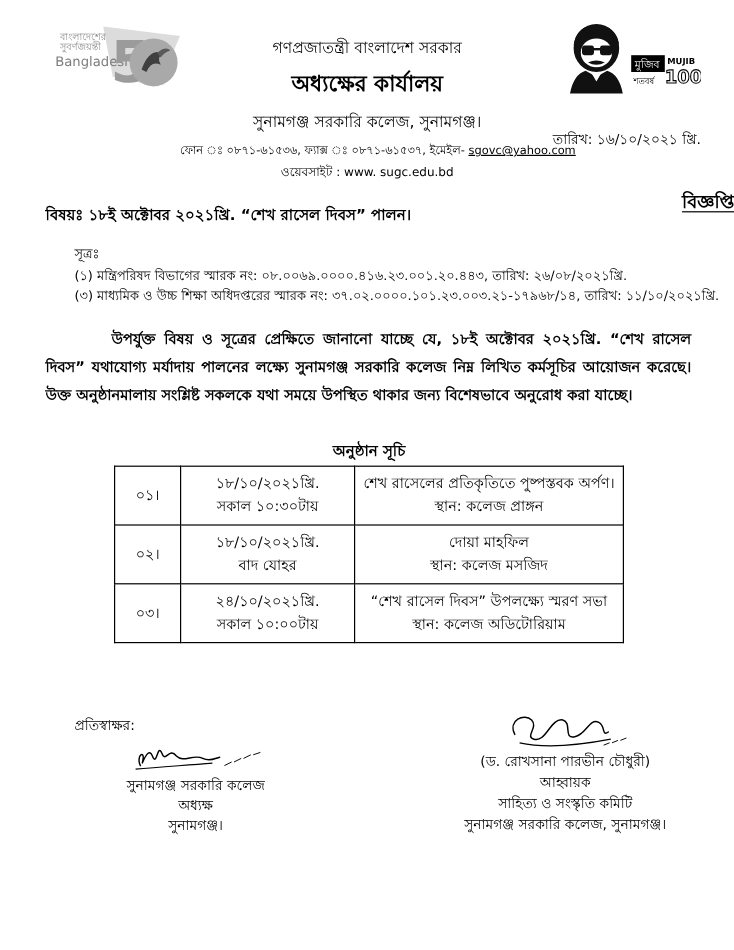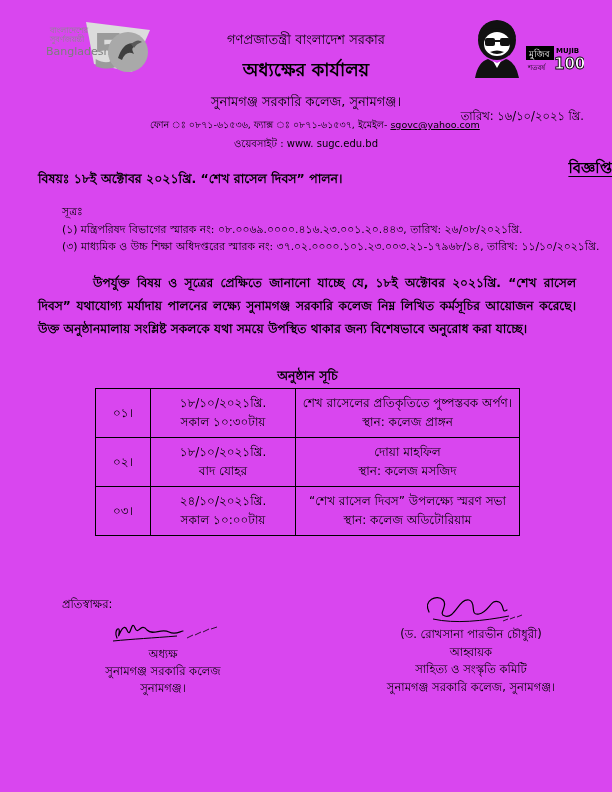--- a/index.html
+++ b/index.html
@@ -1,18 +1,18 @@
 <!DOCTYPE html>
 <html lang="bn"><head>
 <meta charset="utf-8">
 <style>
   html,body { margin:0; padding:0; background:#e8e8e8; }
   .page {
     position:relative; width:612px; height:792px; margin:0 auto;
-    background:#d946ef; color:#000;
+    background:#ffffff; color:#000;
     font-family:"DejaVu Sans","Liberation Sans",sans-serif;
     overflow:hidden;
   }
   
   .logo-left  { position:absolute; left:34px;  top:20px; width:120px; height:64px; }
   .logo-right { position:absolute; right:28px; top:16px; width:114px; height:64px; }
   .header-center { position:absolute; left:150px; right:150px; top:30px; text-align:center; }
   .govt-line    { font-size:13px; }
   .office-line  { font-size:18px; font-weight:bold; margin-top:5px; }
   .college-line { font-size:13px; margin-top:5px; }
@@ -157,22 +157,22 @@
   </table>
 
   <div class="countersign">প্রতিস্বাক্ষর:</div>
 
   <div class="sig-left">
     <svg class="sig-scribble" width="120" height="36" viewBox="0 0 120 36">
       <path d="M14,26 C10,18 18,12 16,22 C14,30 20,8 24,18 C28,28 28,6 32,16 C35,24 38,10 44,18 C50,24 58,16 66,20 C72,23 76,20 80,19" fill="none" stroke="#000" stroke-width="1.2" stroke-linecap="round"></path>
       <path d="M10,29 C30,27 50,26 74,24" fill="none" stroke="#000" stroke-width="1"></path>
       <path d="M84,26 l6,-3 M92,23 l6,-3 M100,20 l6,-3 M108,17 l6,-2" fill="none" stroke="#000" stroke-width="0.8"></path>
     </svg>
+    <div>সুনামগঞ্জ সরকারি কলেজ</div>
     <div>অধ্যক্ষ</div>
-    <div>সুনামগঞ্জ সরকারি কলেজ</div>
     <div>সুনামগঞ্জ।</div>
   </div>
 
   <div class="sig-right">
     <svg class="sig-scribble" width="120" height="36" viewBox="0 0 120 36">
       <path d="M18,22 C12,10 26,4 32,10 C38,16 26,24 34,26 C44,29 48,8 58,10 C66,12 58,26 68,24 C78,22 80,8 88,12 C94,15 90,24 96,20" fill="none" stroke="#000" stroke-width="1.2" stroke-linecap="round"></path>
       <path d="M22,29 C44,34 72,31 98,26" fill="none" stroke="#000" stroke-width="1"></path>
       <path d="M92,31 l5,-2 M99,29 l5,-2 M106,27 l5,-2" fill="none" stroke="#000" stroke-width="0.8"></path>
     </svg>
     <div>(ড. রোখসানা পারভীন চৌধুরী)</div>

